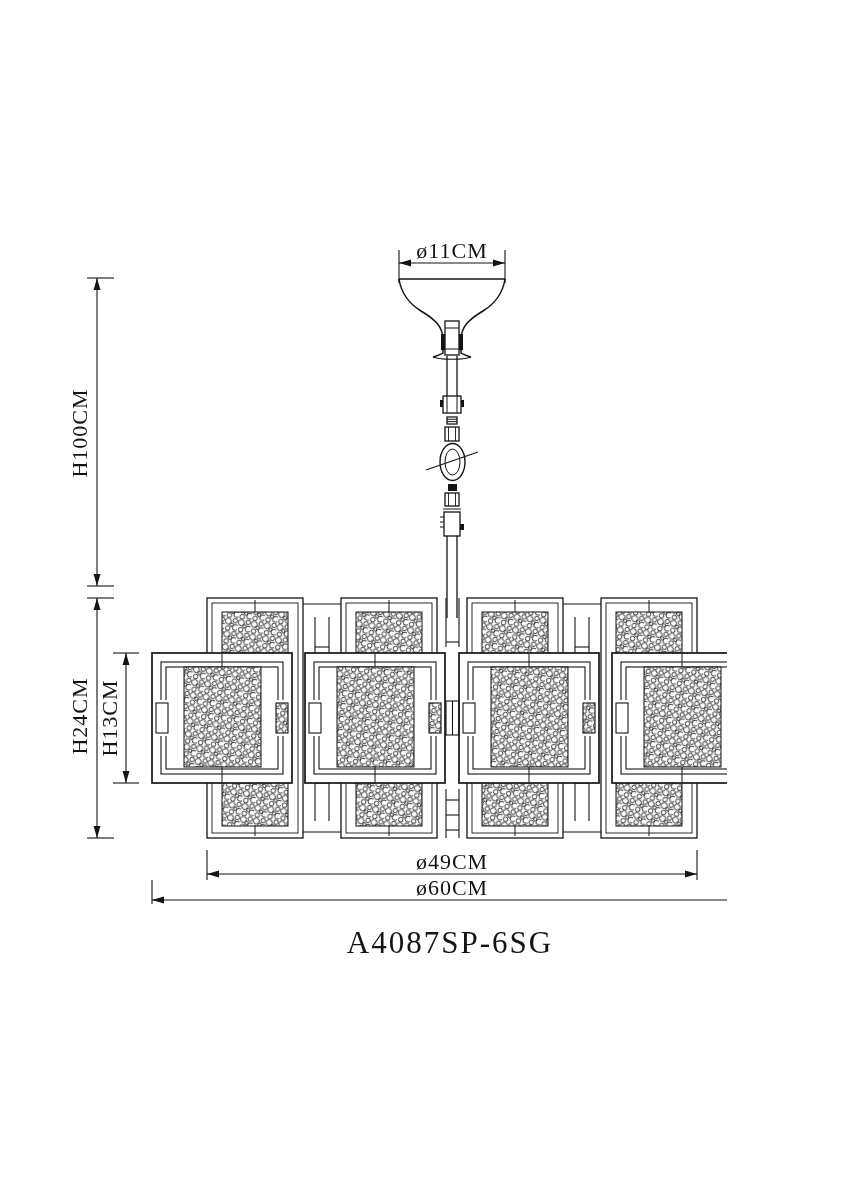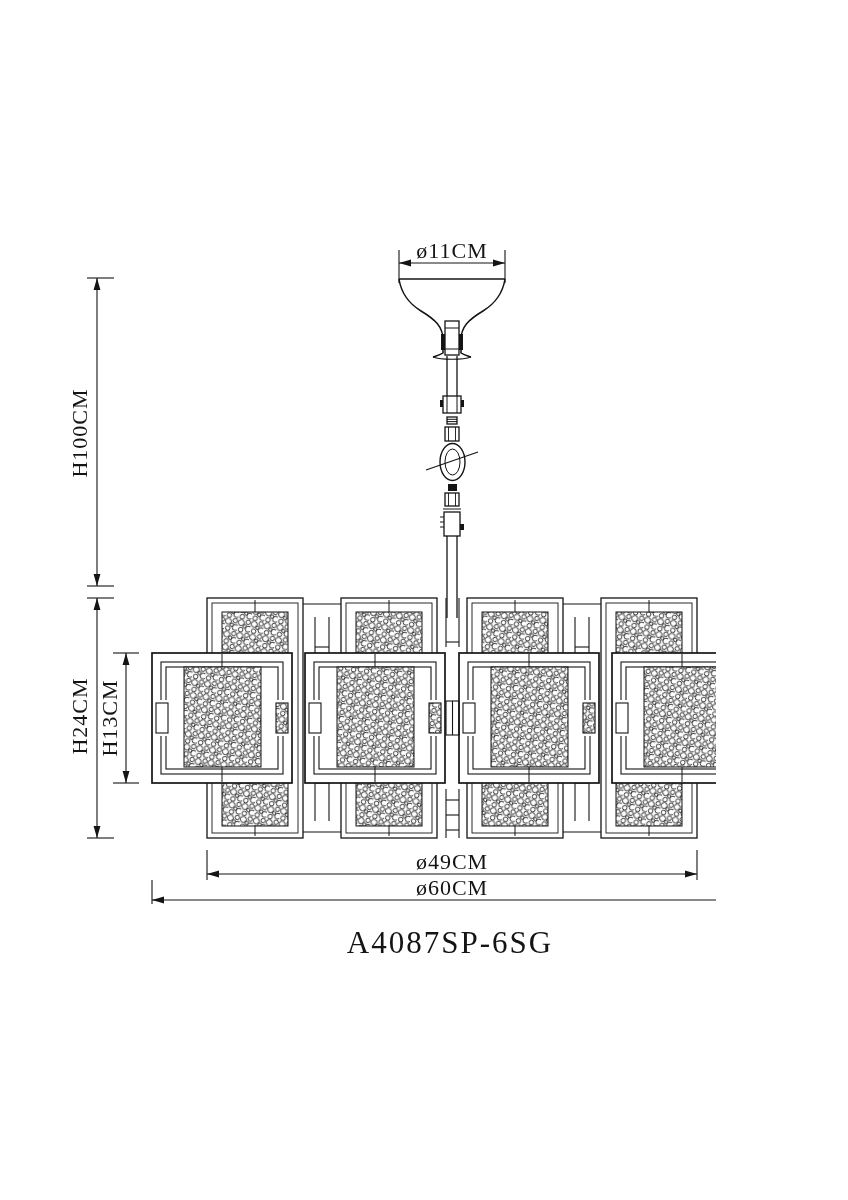--- a/index.html
+++ b/index.html
@@ -1,17 +1,17 @@
 <!DOCTYPE html>
 <html><head>
 <meta charset="utf-8">
 <style>
   html,body{margin:0;padding:0;background:#ffffff;}
   .page{position:relative;width:716px;height:1200px;background:#ffffff;overflow:hidden;
-        font-family:"Liberation Serif", serif;}
+        font-family:"Liberation Serif", serif;padding-left:11px;}
   svg{position:absolute;left:0;top:0;}
   .dim-text{font-family:"Liberation Serif", serif;font-size:22px;letter-spacing:1px;fill:#141414;}
   .model-text{font-family:"Liberation Serif", serif;font-size:31px;letter-spacing:2px;fill:#141414;}
 </style>
 </head>
 <body>
 
 <div class="page">
 <svg width="848" height="1200" viewBox="0 0 848 1200">
   <defs>

